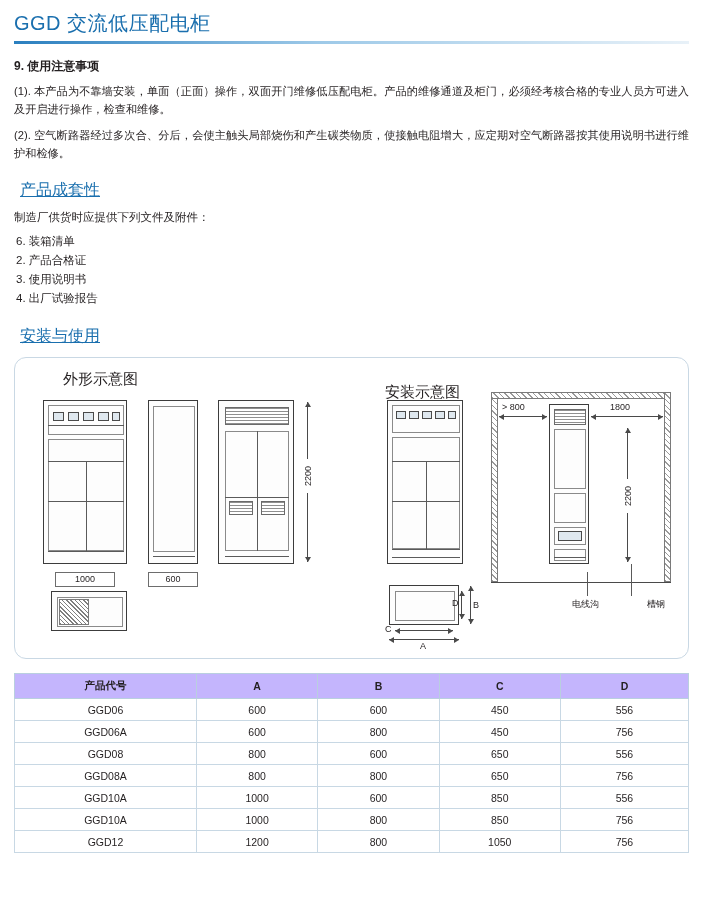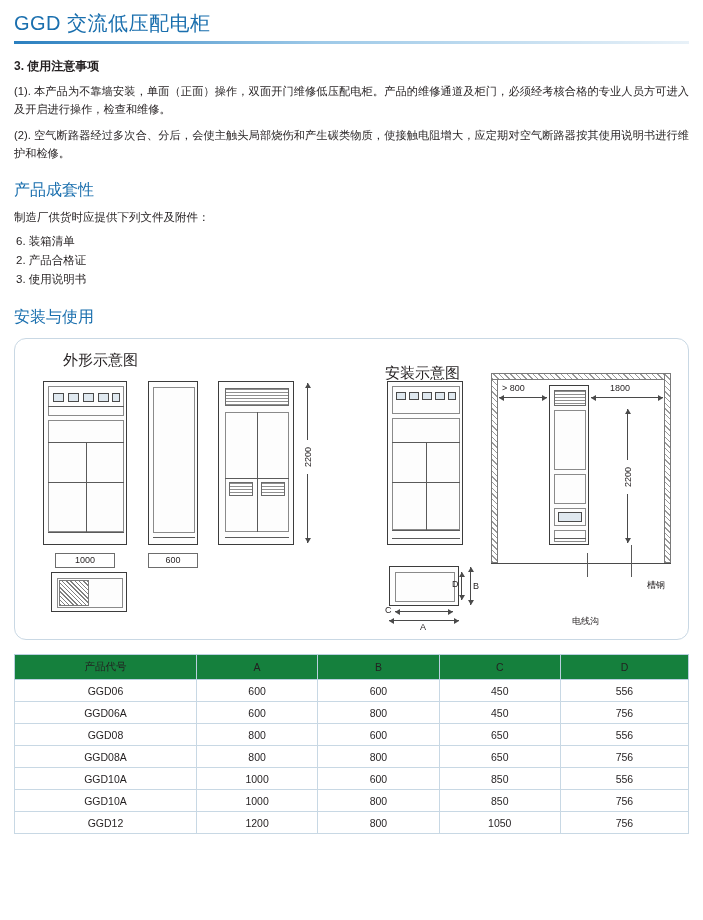--- a/index.html
+++ b/index.html
@@ -52,22 +52,23 @@
     font-size: 11.2px;
     line-height: 18px;
     margin: 0 0 8px 0;
     text-align: justify;
     color: #231f20;
   }
 
   .section-heading {
     font-size: 16px;
     color: #1a6fae;
-    margin: 18px 0 8px 0;
+    margin: 18px 0 8px 6px;
     font-weight: normal;
+    text-decoration: underline;
   }
   .lead {
     font-size: 11.5px;
     margin: 0 0 6px 0;
     line-height: 17px;
   }
   ol.plainlist {
     margin: 0;
     padding: 0;
     list-style: none;
@@ -188,24 +189,24 @@
   }
 
   
   table.spec {
     border-collapse: collapse;
     width: 100%;
     margin-top: 14px;
     font-size: 10.5px;
   }
   table.spec th {
-    background: #15803d;
+    background: #c4b5fd;
     border: 1px solid #b9cfdf;
     font-size: 10.5px;
-    font-weight: normal;
+    font-weight: bold;
     height: 22px;
     color: #231f20;
   }
   table.spec td {
     border: 1px solid #c8d8e4;
     text-align: center;
     height: 19px;
     color: #231f20;
   }
   table.spec td.code { font-weight: normal; }
@@ -214,32 +215,33 @@
 <body>
 
 <div class="page">
 
   <div class="doc-header">
     <div class="doc-title">GGD 交流低压配电柜</div>
     <div class="header-rule"></div>
   </div>
 
   <div>
-    <div class="sec-num-title">3. 使用注意事项</div>
+    <div class="sec-num-title">9. 使用注意事项</div>
     <p class="para">(1). 本产品为不靠墙安装，单面（正面）操作，双面开门维修低压配电柜。产品的维修通道及柜门，必须经考核合格的专业人员方可进入及开启进行操作，检查和维修。</p>
     <p class="para">(2). 空气断路器经过多次合、分后，会使主触头局部烧伤和产生碳类物质，使接触电阻增大，应定期对空气断路器按其使用说明书进行维护和检修。</p>
   </div>
 
   <div>
     <div class="section-heading">产品成套性</div>
     <p class="lead">制造厂供货时应提供下列文件及附件：</p>
     <ol class="plainlist">
       <li>6.  装箱清单</li>
       <li>2.  产品合格证</li>
       <li>3.  使用说明书</li>
+      <li>4.  出厂试验报告</li>
     </ol>
   </div>
 
   <div>
     <div class="section-heading">安装与使用</div>
 
     <div class="fig-panel">
 
       <div class="fig-cap fig-left-cap">外形示意图</div>
       <div class="fig-cap fig-right-cap">安装示意图</div>
@@ -332,21 +334,21 @@
 
       <div class="lbl" style="left:487px; top:44px;">&gt; 800</div>
       <div class="arrowline" style="left:484px; top:58px; width:48px;"></div>
 
       <div class="lbl" style="left:595px; top:44px;">1800</div>
       <div class="arrowline" style="left:576px; top:58px; width:72px;"></div>
 
       <div class="vdimline" style="left:612px; top:70px; height:134px;"></div>
       <div class="vdim-label" style="left:596px; top:132px; width:34px; text-align:center;">2200</div>
 
-      <div class="lbl" style="left:557px; top:240px;margin-top:36px;">电线沟</div>
+      <div class="lbl" style="left:557px; top:240px;">电线沟</div>
       <div class="lbl" style="left:632px; top:240px;">槽钢</div>
       <div class="vline" style="left:572px; top:214px; height:24px;"></div>
       <div class="vline" style="left:616px; top:206px; height:32px;"></div>
 
     </div>
   </div>
 
   <table class="spec">
     <thead>
       <tr>

